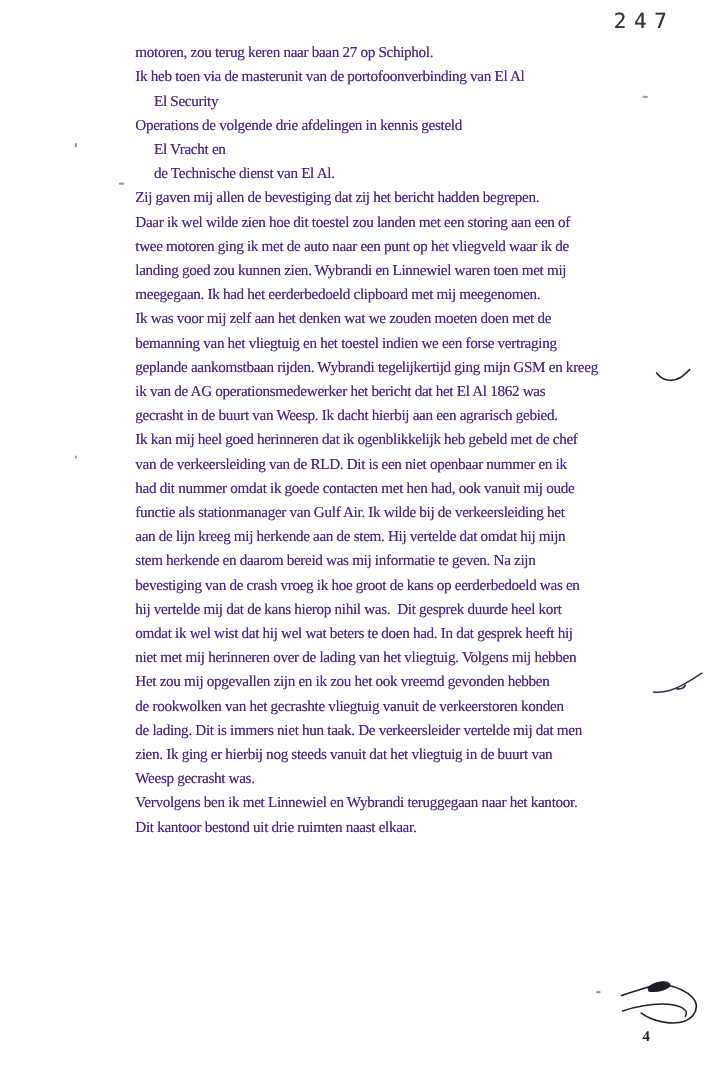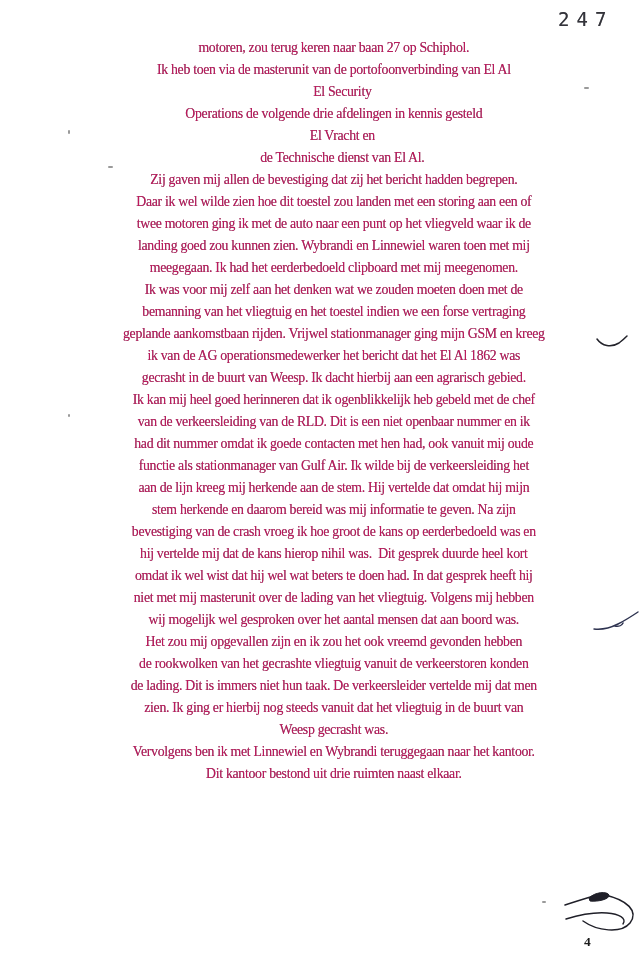--- a/index.html
+++ b/index.html
@@ -2,29 +2,28 @@
 <html><head>
 <meta charset="utf-8">
 <style>
   html,body { margin:0; padding:0; background:#ffffff; }
   .page {
     position:relative;
     width:640px; height:980px;
     background:#ffffff;
     font-family:"Liberation Serif", serif;
     overflow:hidden;
-    text-align:center;
   }
   .doc-body { position:absolute; left:123px; top:37px; }
   .line {
     white-space:pre;
     font-size:13.8px;
     line-height:22px;
     letter-spacing:-0.3px;
-    color:#be185d;
+    color:#4c1d95;
     text-shadow:0 0 0.5px rgba(20,20,20,0.55);
   }
   .line.indent { padding-left:17px; }
   .stamp {
     position:absolute; left:558px; top:8px;
     font-family:"DejaVu Sans Mono", monospace;
     font-size:19px; letter-spacing:7px;
     color:#33333a;
     text-shadow:0 0 0.4px rgba(40,40,45,0.5);
   }
@@ -50,34 +49,33 @@
       <div class="line">Operations de volgende drie afdelingen in kennis gesteld</div>
       <div class="line indent">El Vracht en</div>
       <div class="line indent">de Technische dienst van El Al.</div>
       <div class="line">Zij gaven mij allen de bevestiging dat zij het bericht hadden begrepen.</div>
       <div class="line">Daar ik wel wilde zien hoe dit toestel zou landen met een storing aan een of</div>
       <div class="line">twee motoren ging ik met de auto naar een punt op het vliegveld waar ik de</div>
       <div class="line">landing goed zou kunnen zien. Wybrandi en Linnewiel waren toen met mij</div>
       <div class="line">meegegaan. Ik had het eerderbedoeld clipboard met mij meegenomen.</div>
       <div class="line">Ik was voor mij zelf aan het denken wat we zouden moeten doen met de</div>
       <div class="line">bemanning van het vliegtuig en het toestel indien we een forse vertraging</div>
-      <div class="line">geplande aankomstbaan rijden. Vrijwel stationmanager ging mijn GSM en kreeg</div>
+      <div class="line">geplande aankomstbaan rijden. Wybrandi tegelijkertijd ging mijn GSM en kreeg</div>
       <div class="line">ik van de AG operationsmedewerker het bericht dat het El Al 1862 was</div>
       <div class="line">gecrasht in de buurt van Weesp. Ik dacht hierbij aan een agrarisch gebied.</div>
       <div class="line">Ik kan mij heel goed herinneren dat ik ogenblikkelijk heb gebeld met de chef</div>
       <div class="line">van de verkeersleiding van de RLD. Dit is een niet openbaar nummer en ik</div>
       <div class="line">had dit nummer omdat ik goede contacten met hen had, ook vanuit mij oude</div>
       <div class="line">functie als stationmanager van Gulf Air. Ik wilde bij de verkeersleiding het</div>
       <div class="line">aan de lijn kreeg mij herkende aan de stem. Hij vertelde dat omdat hij mijn</div>
       <div class="line">stem herkende en daarom bereid was mij informatie te geven. Na zijn</div>
       <div class="line">bevestiging van de crash vroeg ik hoe groot de kans op eerderbedoeld was en</div>
       <div class="line">hij vertelde mij dat de kans hierop nihil was.  Dit gesprek duurde heel kort</div>
       <div class="line">omdat ik wel wist dat hij wel wat beters te doen had. In dat gesprek heeft hij</div>
-      <div class="line">niet met mij masterunit over de lading van het vliegtuig. Volgens mij hebben</div>
-      <div class="line">wij mogelijk wel gesproken over het aantal mensen dat aan boord was.</div>
+      <div class="line">niet met mij herinneren over de lading van het vliegtuig. Volgens mij hebben</div>
       <div class="line">Het zou mij opgevallen zijn en ik zou het ook vreemd gevonden hebben</div>
       <div class="line">de rookwolken van het gecrashte vliegtuig vanuit de verkeerstoren konden</div>
       <div class="line">de lading. Dit is immers niet hun taak. De verkeersleider vertelde mij dat men</div>
       <div class="line">zien. Ik ging er hierbij nog steeds vanuit dat het vliegtuig in de buurt van</div>
       <div class="line">Weesp gecrasht was.</div>
       <div class="line">Vervolgens ben ik met Linnewiel en Wybrandi teruggegaan naar het kantoor.</div>
       <div class="line">Dit kantoor bestond uit drie ruimten naast elkaar.</div>
     </div>
 
   <svg class="mark" style="left:595px; top:333px;" width="34" height="20" viewBox="0 0 34 20">

